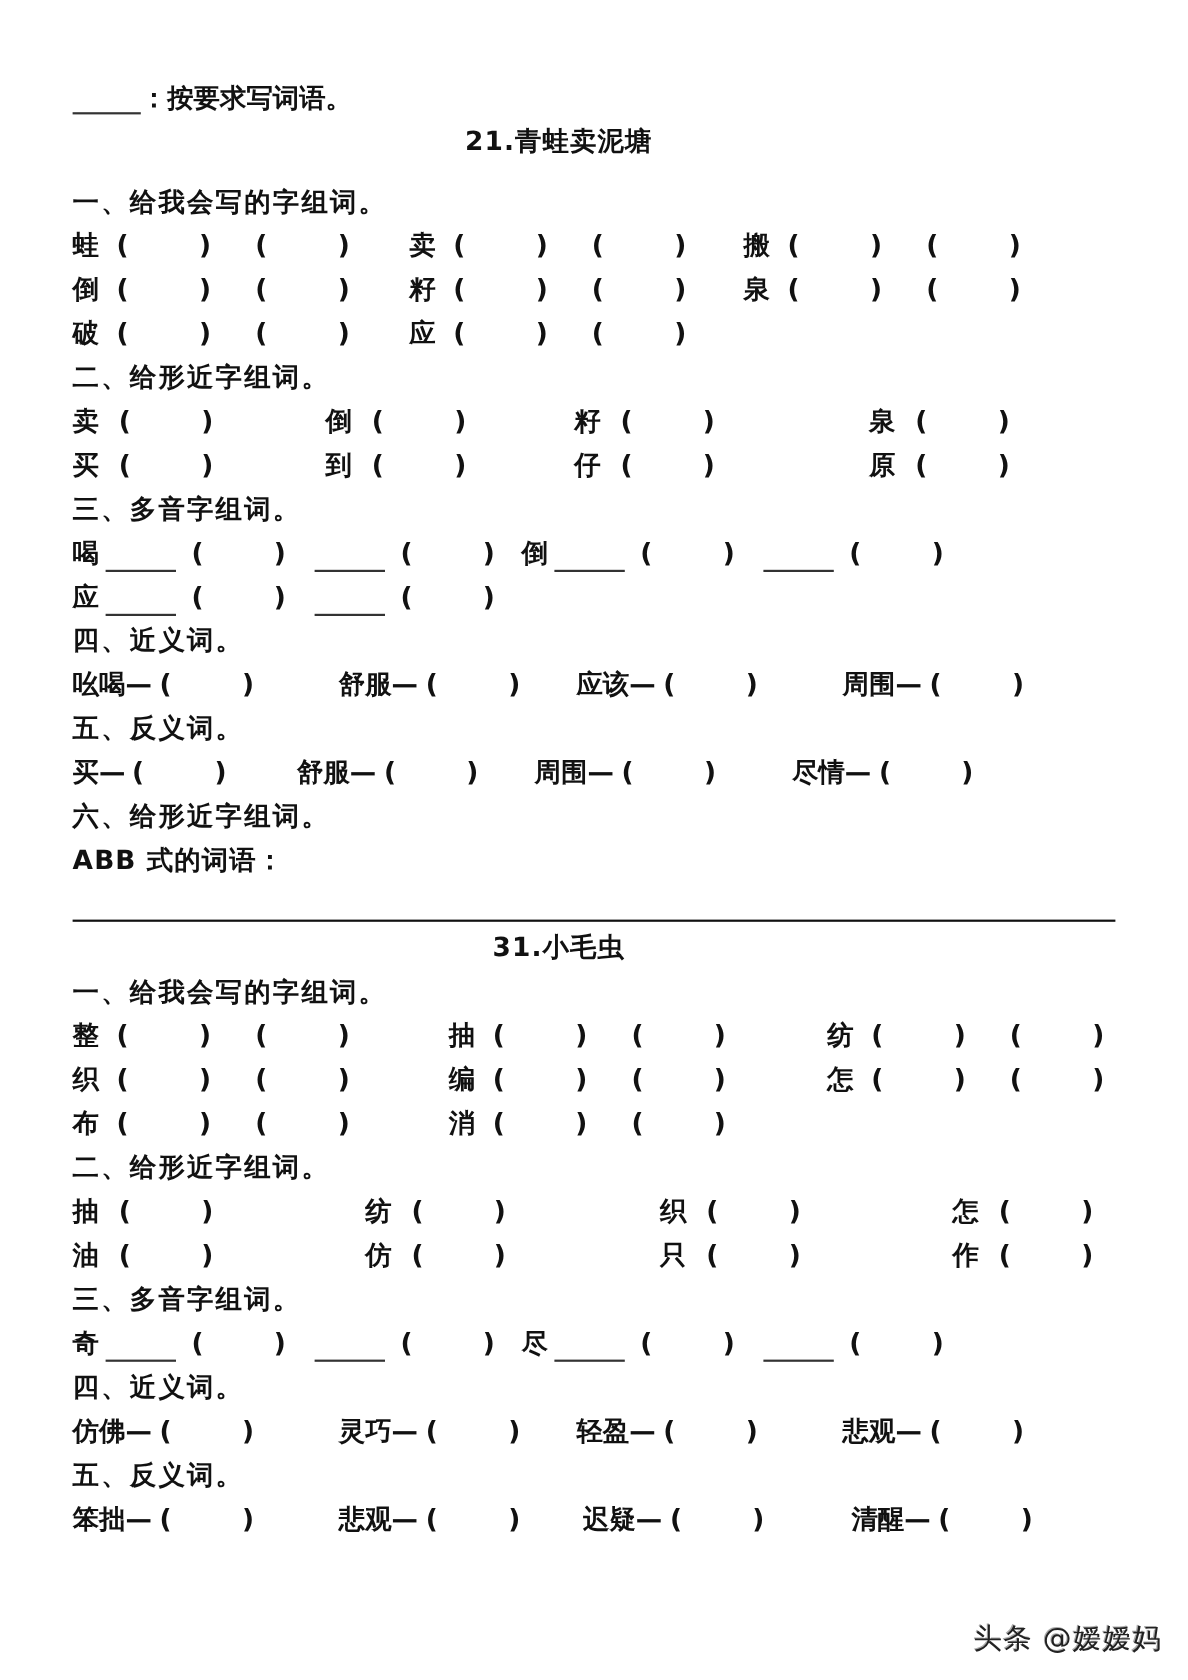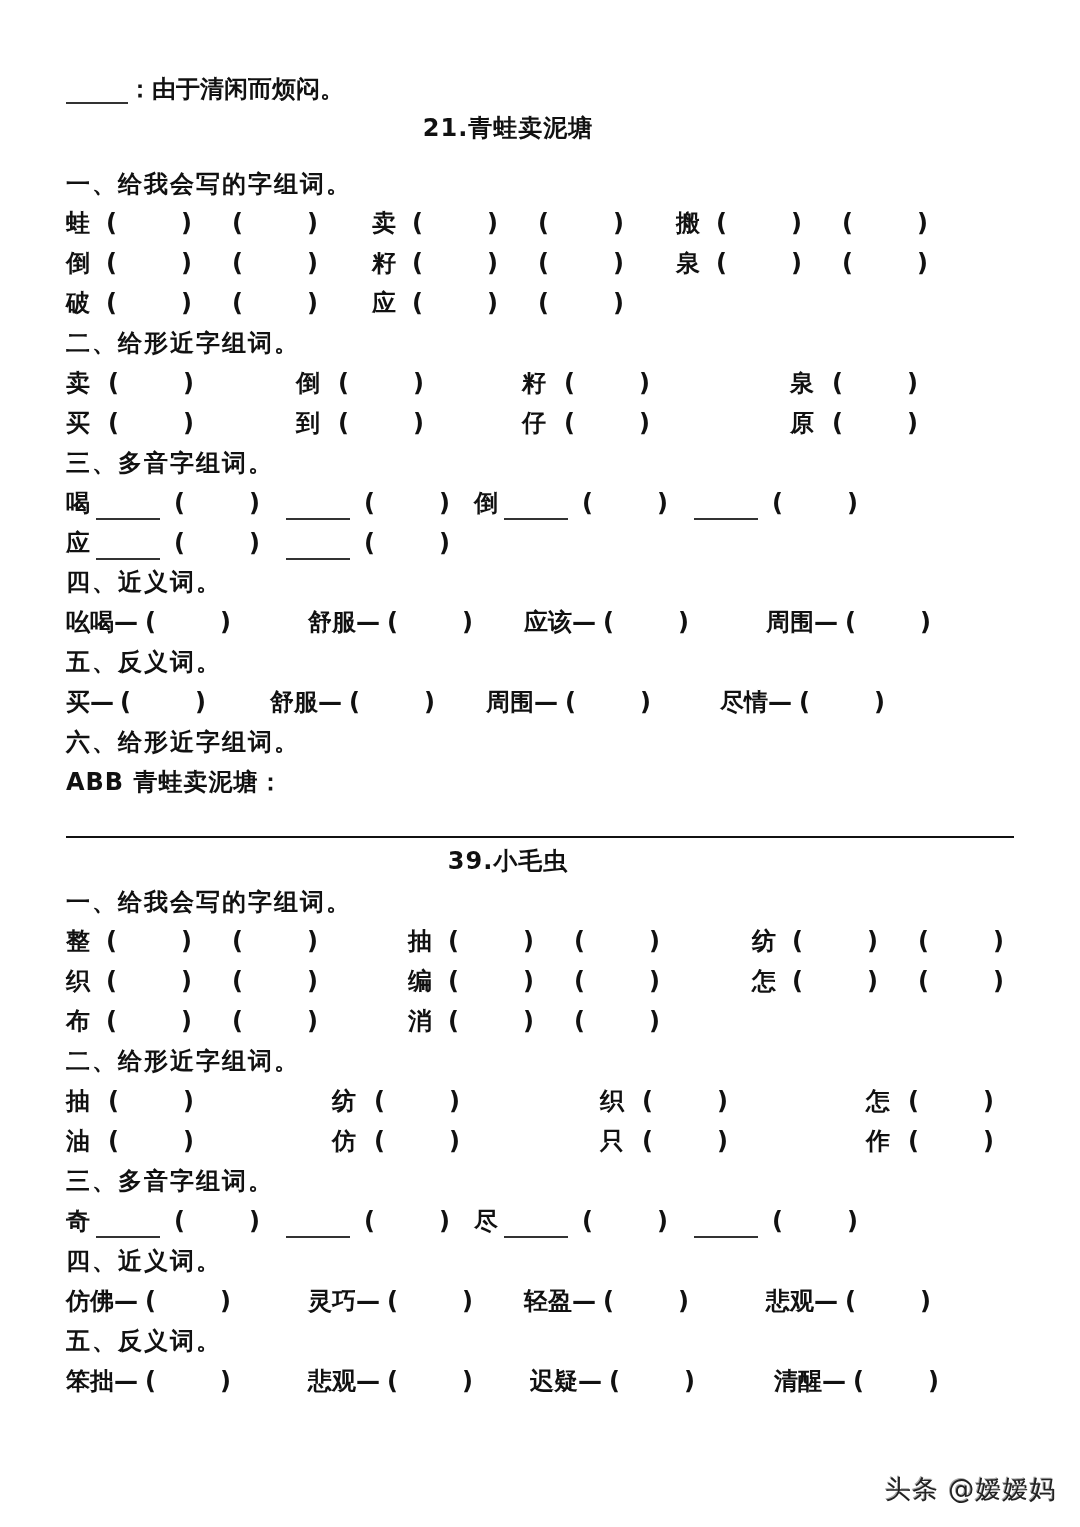--- a/index.html
+++ b/index.html
@@ -9,21 +9,21 @@
     .title { position: absolute; left: 0; width: 1016px; text-align: center; font-size: 24px; font-weight: bold; line-height: 30px; letter-spacing: 1px; }
     .cell { position: absolute; font-size: 24px; font-weight: bold; line-height: 30px; white-space: nowrap; }
     .blank { display: inline-block; border-bottom: 2px solid #333; vertical-align: bottom; height: 26px; }
     .rule { position: absolute; left: 66px; width: 948px; height: 0; border-top: 2px solid #111; }
     .watermark { position: absolute; left: 885px; top: 1472px; font-size: 26px; color: #222; letter-spacing: 1px; font-family: "DejaVu Sans", sans-serif; text-shadow: 1px 1px 0 #fff, -1px -1px 0 #aaa; }
   </style>
 </head>
 <body>
 
 <div class="cell" style="left:66px; top:74px;">
-  <span class="blank" style="width:62px;"></span><span>：由于清闲而烦闷。</span>
+  <span class="blank" style="width:62px;"></span><span>：按要求写词语。</span>
 </div>
 
 <div class="title" style="top:113px;">21.青蛙卖泥塘</div>
 
 <div class="line" style="top:169px;">一、给我会写的字组词。</div>
 
 <div class="cell" style="left:66px; top:208px;">
   <span>蛙</span>
 </div>
 <div class="cell" style="left:372px; top:208px;"><span>卖</span></div>
@@ -42,24 +42,24 @@
 <div class="line" style="top:448px;">三、多音字组词。</div>
 <div id="l21s3"></div>
 
 <div class="line" style="top:567px;">四、近义词。</div>
 <div id="l21s4"></div>
 
 <div class="line" style="top:647px;">五、反义词。</div>
 <div id="l21s5"></div>
 
 <div class="line" style="top:727px;">六、给形近字组词。</div>
-<div class="line" style="top:767px; letter-spacing:1px;">ABB 青蛙卖泥塘：</div>
+<div class="line" style="top:767px; letter-spacing:1px;">ABB 式的词语：</div>
 <div class="rule" style="top:836px;"></div>
 
-<div class="title" style="top:846px;">39.小毛虫</div>
+<div class="title" style="top:846px;">31.小毛虫</div>
 <div class="line" style="top:887px;">一、给我会写的字组词。</div>
 <div id="l22s1"></div>
 <div class="line" style="top:1046px;">二、给形近字组词。</div>
 <div id="l22s2"></div>
 <div class="line" style="top:1166px;">三、多音字组词。</div>
 <div id="l22s3"></div>
 <div class="line" style="top:1246px;">四、近义词。</div>
 <div id="l22s4"></div>
 <div class="line" style="top:1326px;">五、反义词。</div>
 <div id="l22s5"></div>

